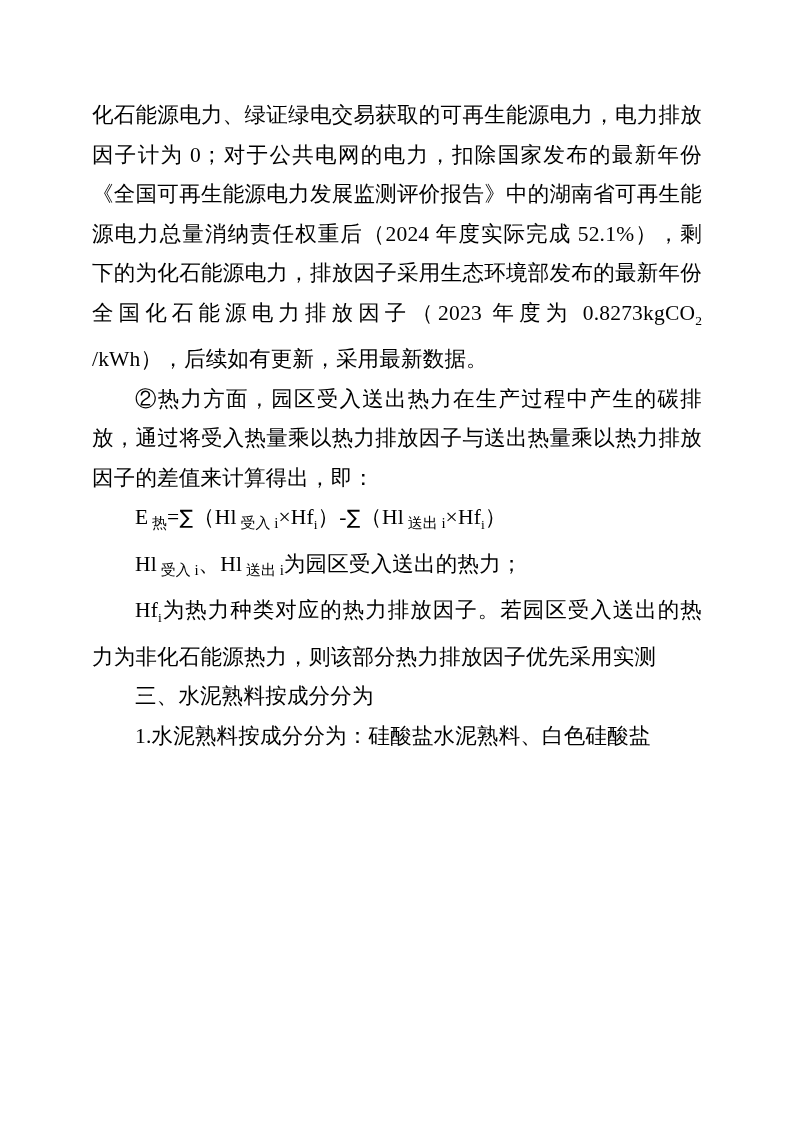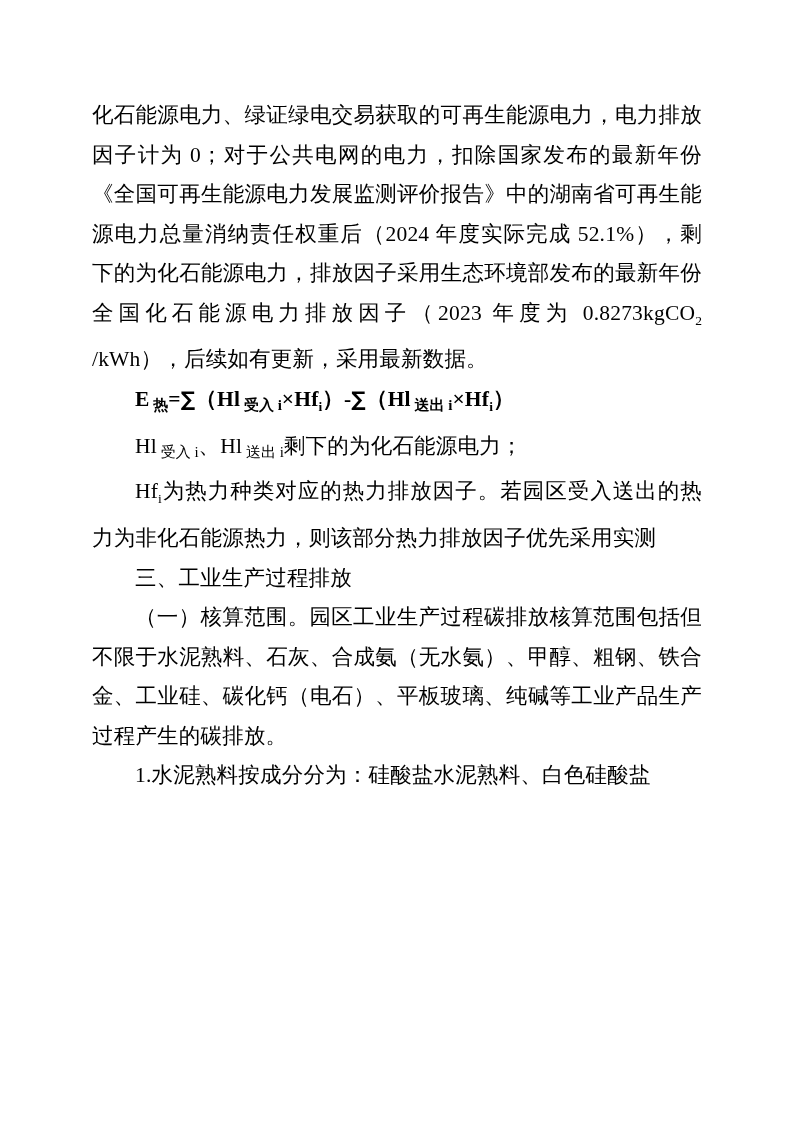--- a/index.html
+++ b/index.html
@@ -29,21 +29,20 @@
     text-justify: inter-ideograph;
   }
   p {
     margin: 0;
   }
   .indent2 {
     text-indent: 43px;
   }
   .indent-formula {
     text-indent: 43px;
-    font-weight: bold;
   }
   .spread {
     text-align: justify;
     text-align-last: justify;
   }
   .sub {
     font-size: 13.5px;
     vertical-align: sub;
     letter-spacing: 0;
   }
@@ -62,20 +61,20 @@
   .heading {
     text-indent: 43px;
   }
 </style>
 </head>
 <body>
 
 <div class="page">
   <div class="doc-body">
       <p><span>化石能源电力、绿证绿电交易获取的可再生能源电力，电力排放因子计为 0；对于公共电网的电力，扣除国家发布的最新年份《全国可再生能源电力发展监测评价报告》中的湖南省可再生能源电力总量消纳责任权重后（</span><span class="lat">2024</span><span> 年度实际完成 </span><span class="lat">52.1%</span><span>），剩下的为化石能源电力，排放因子采用生态环境部发布的最新年份全国化石能源电力排放因子（</span><span class="lat">2023</span><span> 年度为 </span><span class="lat">0.8273kgCO</span><span class="sub">2</span><span class="lat"> /kWh</span><span>），后续如有更新，采用最新数据。</span></p>
+      <p class="indent2"><span>②热力方面，园区受入送出热力在生产过程中产生的碳排放，通过将受入热量乘以热力排放因子与送出热量乘以热力排放因子的差值来计算得出，即：</span></p>
       <p class="indent-formula"><span class="lat">E</span><span class="subt"> 热</span><span class="lat">=</span><span class="sum">∑</span><span class="lat">（</span><span class="lat">Hl</span><span class="subt"> 受入 i</span><span class="lat">×Hf</span><span class="sub">i</span><span class="lat">）-</span><span class="sum">∑</span><span class="lat">（</span><span class="lat">Hl</span><span class="subt"> 送出 i</span><span class="lat">×Hf</span><span class="sub">i</span><span class="lat">）</span></p>
-      <p class="indent2"><span class="lat">Hl</span><span class="subt"> 受入 i</span><span class="lat">、</span><span class="lat">Hl</span><span class="subt"> 送出 i</span><span>剩下的为化石能源电力；</span></p>
+      <p class="indent2"><span class="lat">Hl</span><span class="subt"> 受入 i</span><span class="lat">、</span><span class="lat">Hl</span><span class="subt"> 送出 i</span><span>为园区受入送出的热力；</span></p>
       <p class="indent2"><span class="lat">Hf</span><span class="sub">i</span><span>为热力种类对应的热力排放因子。若园区受入送出的热力为非化石能源热力，则该部分热力排放因子优先采用实测</span></p>
-      <p class="heading"><span>三、工业生产过程排放</span></p>
-      <p class="indent2"><span>（一）核算范围。园区工业生产过程碳排放核算范围包括但不限于水泥熟料、石灰、合成氨（无水氨）、甲醇、粗钢、铁合金、工业硅、碳化钙（电石）、平板玻璃、纯碱等工业产品生产过程产生的碳排放。</span></p>
+      <p class="heading"><span>三、水泥熟料按成分分为</span></p>
       <p class="indent2"><span>1.水泥熟料按成分分为：硅酸盐水泥熟料、白色硅酸盐</span></p>
     </div>
 </div>
 
 </body></html>

